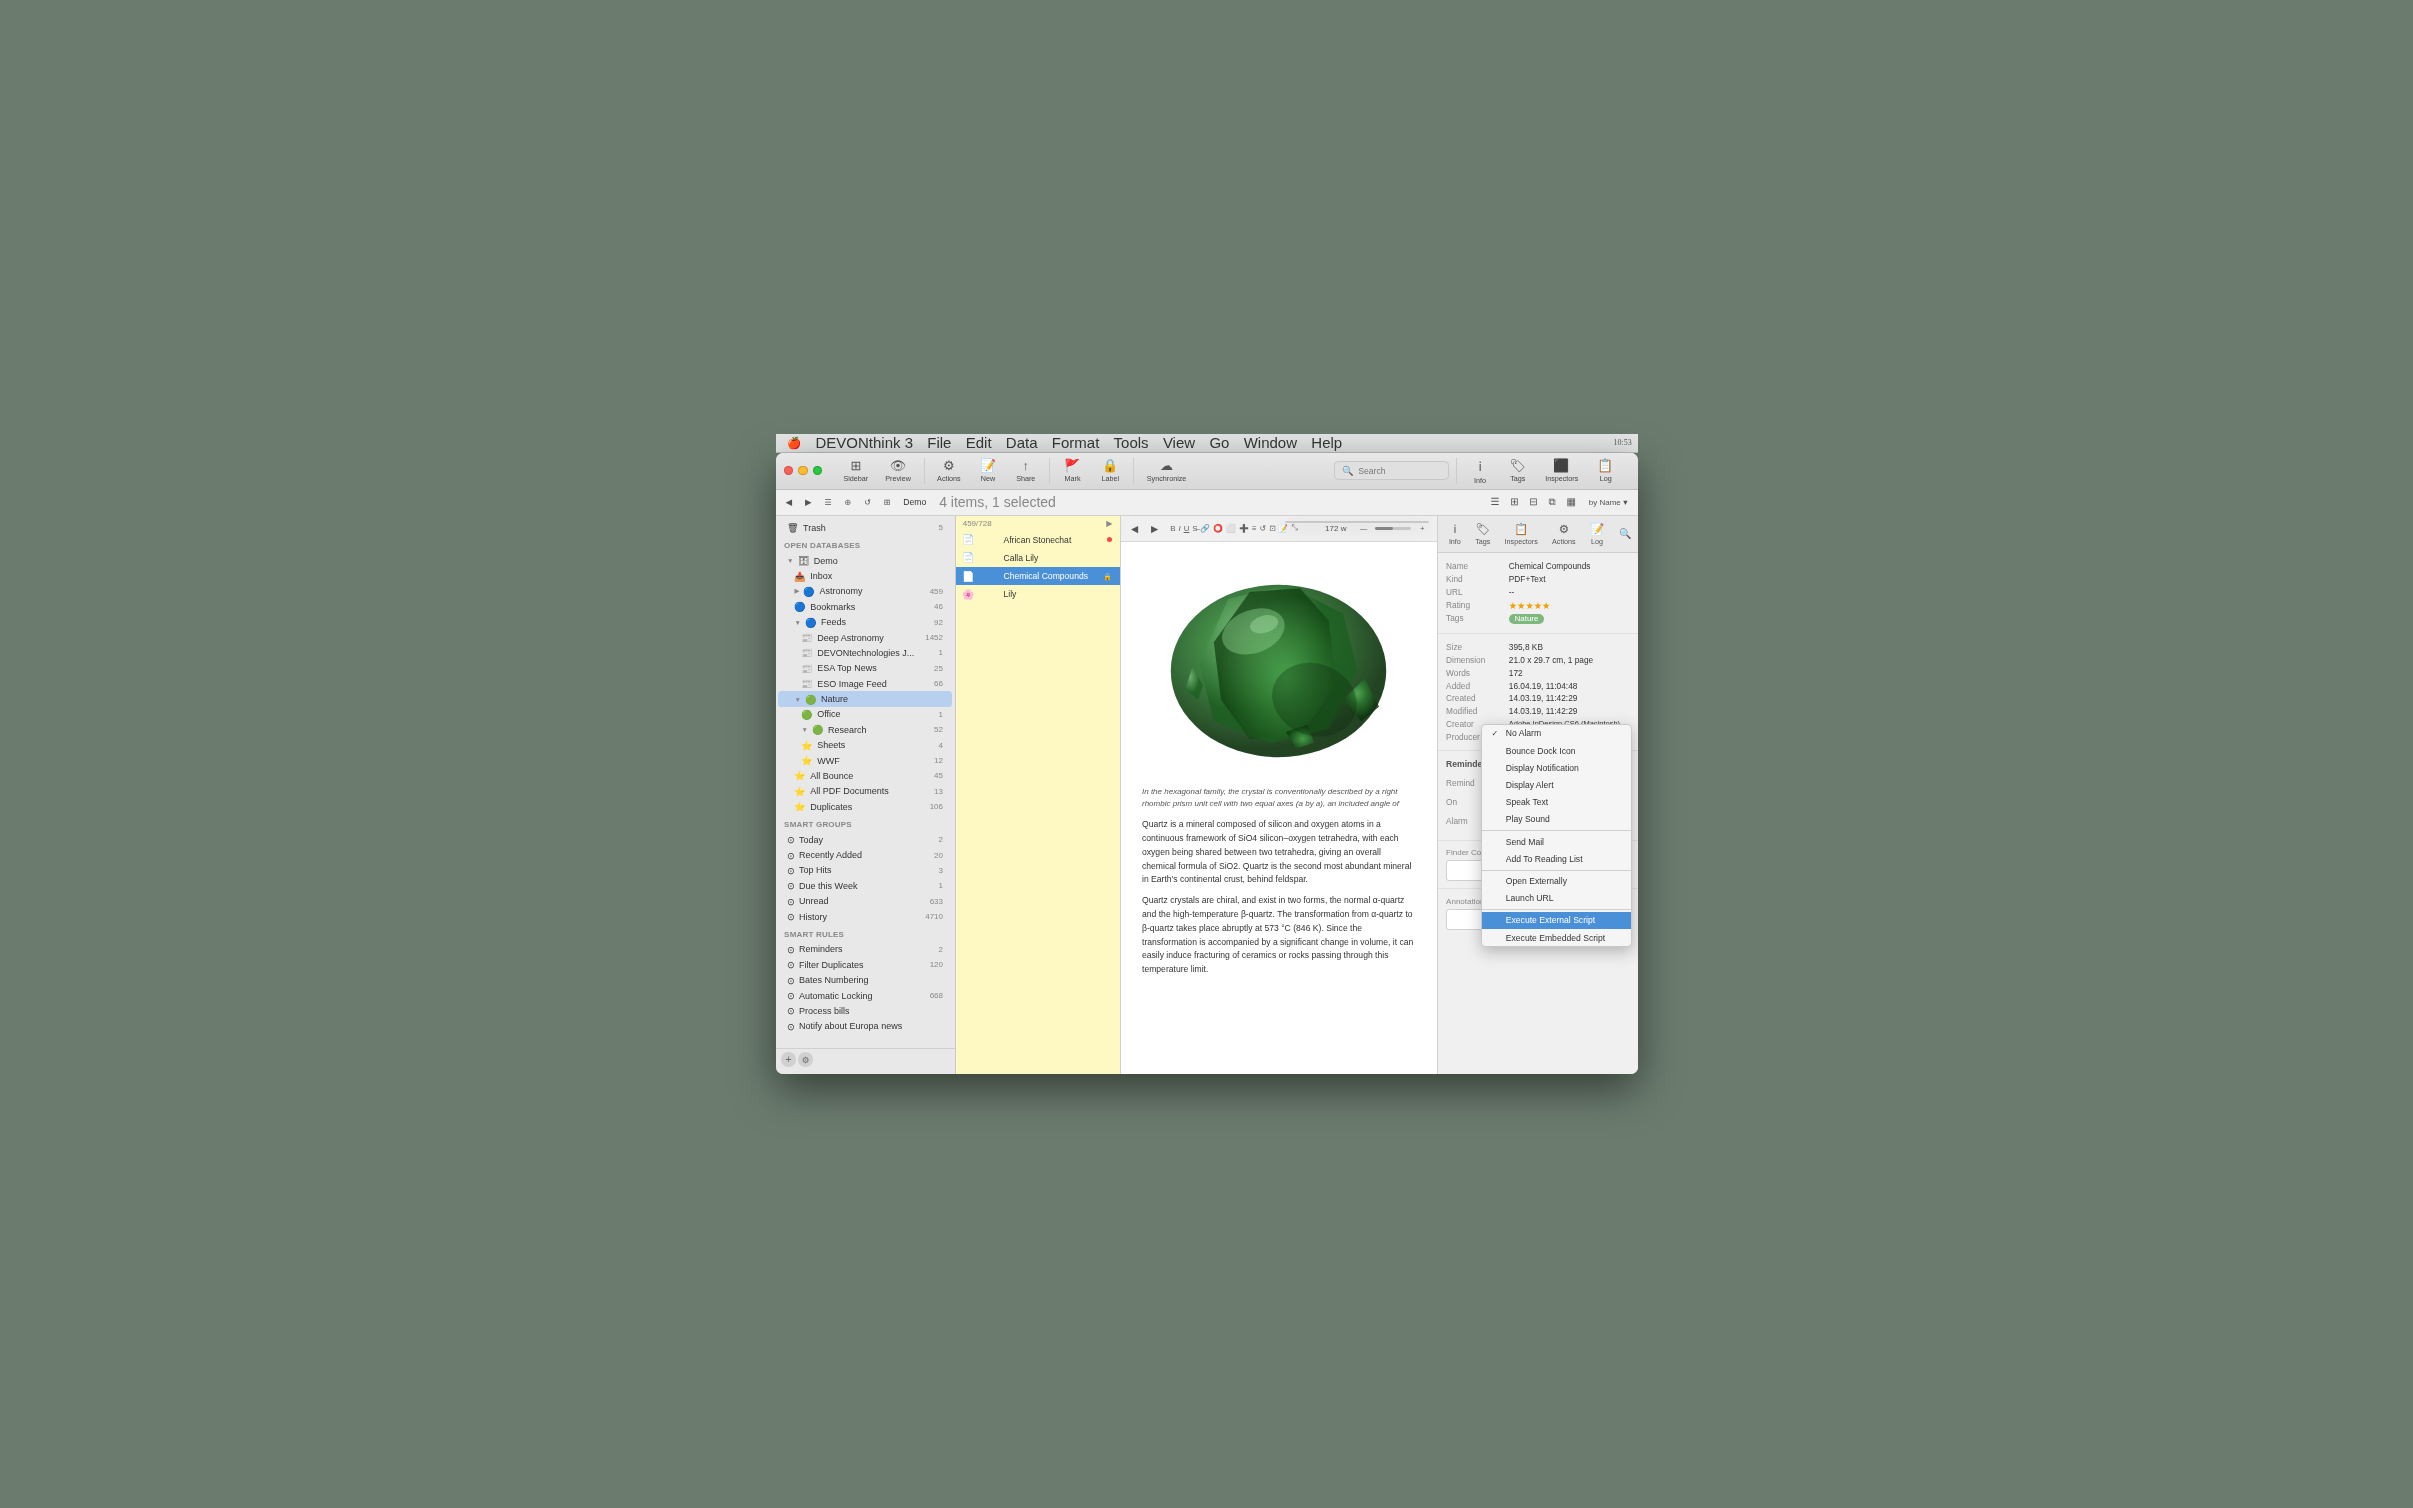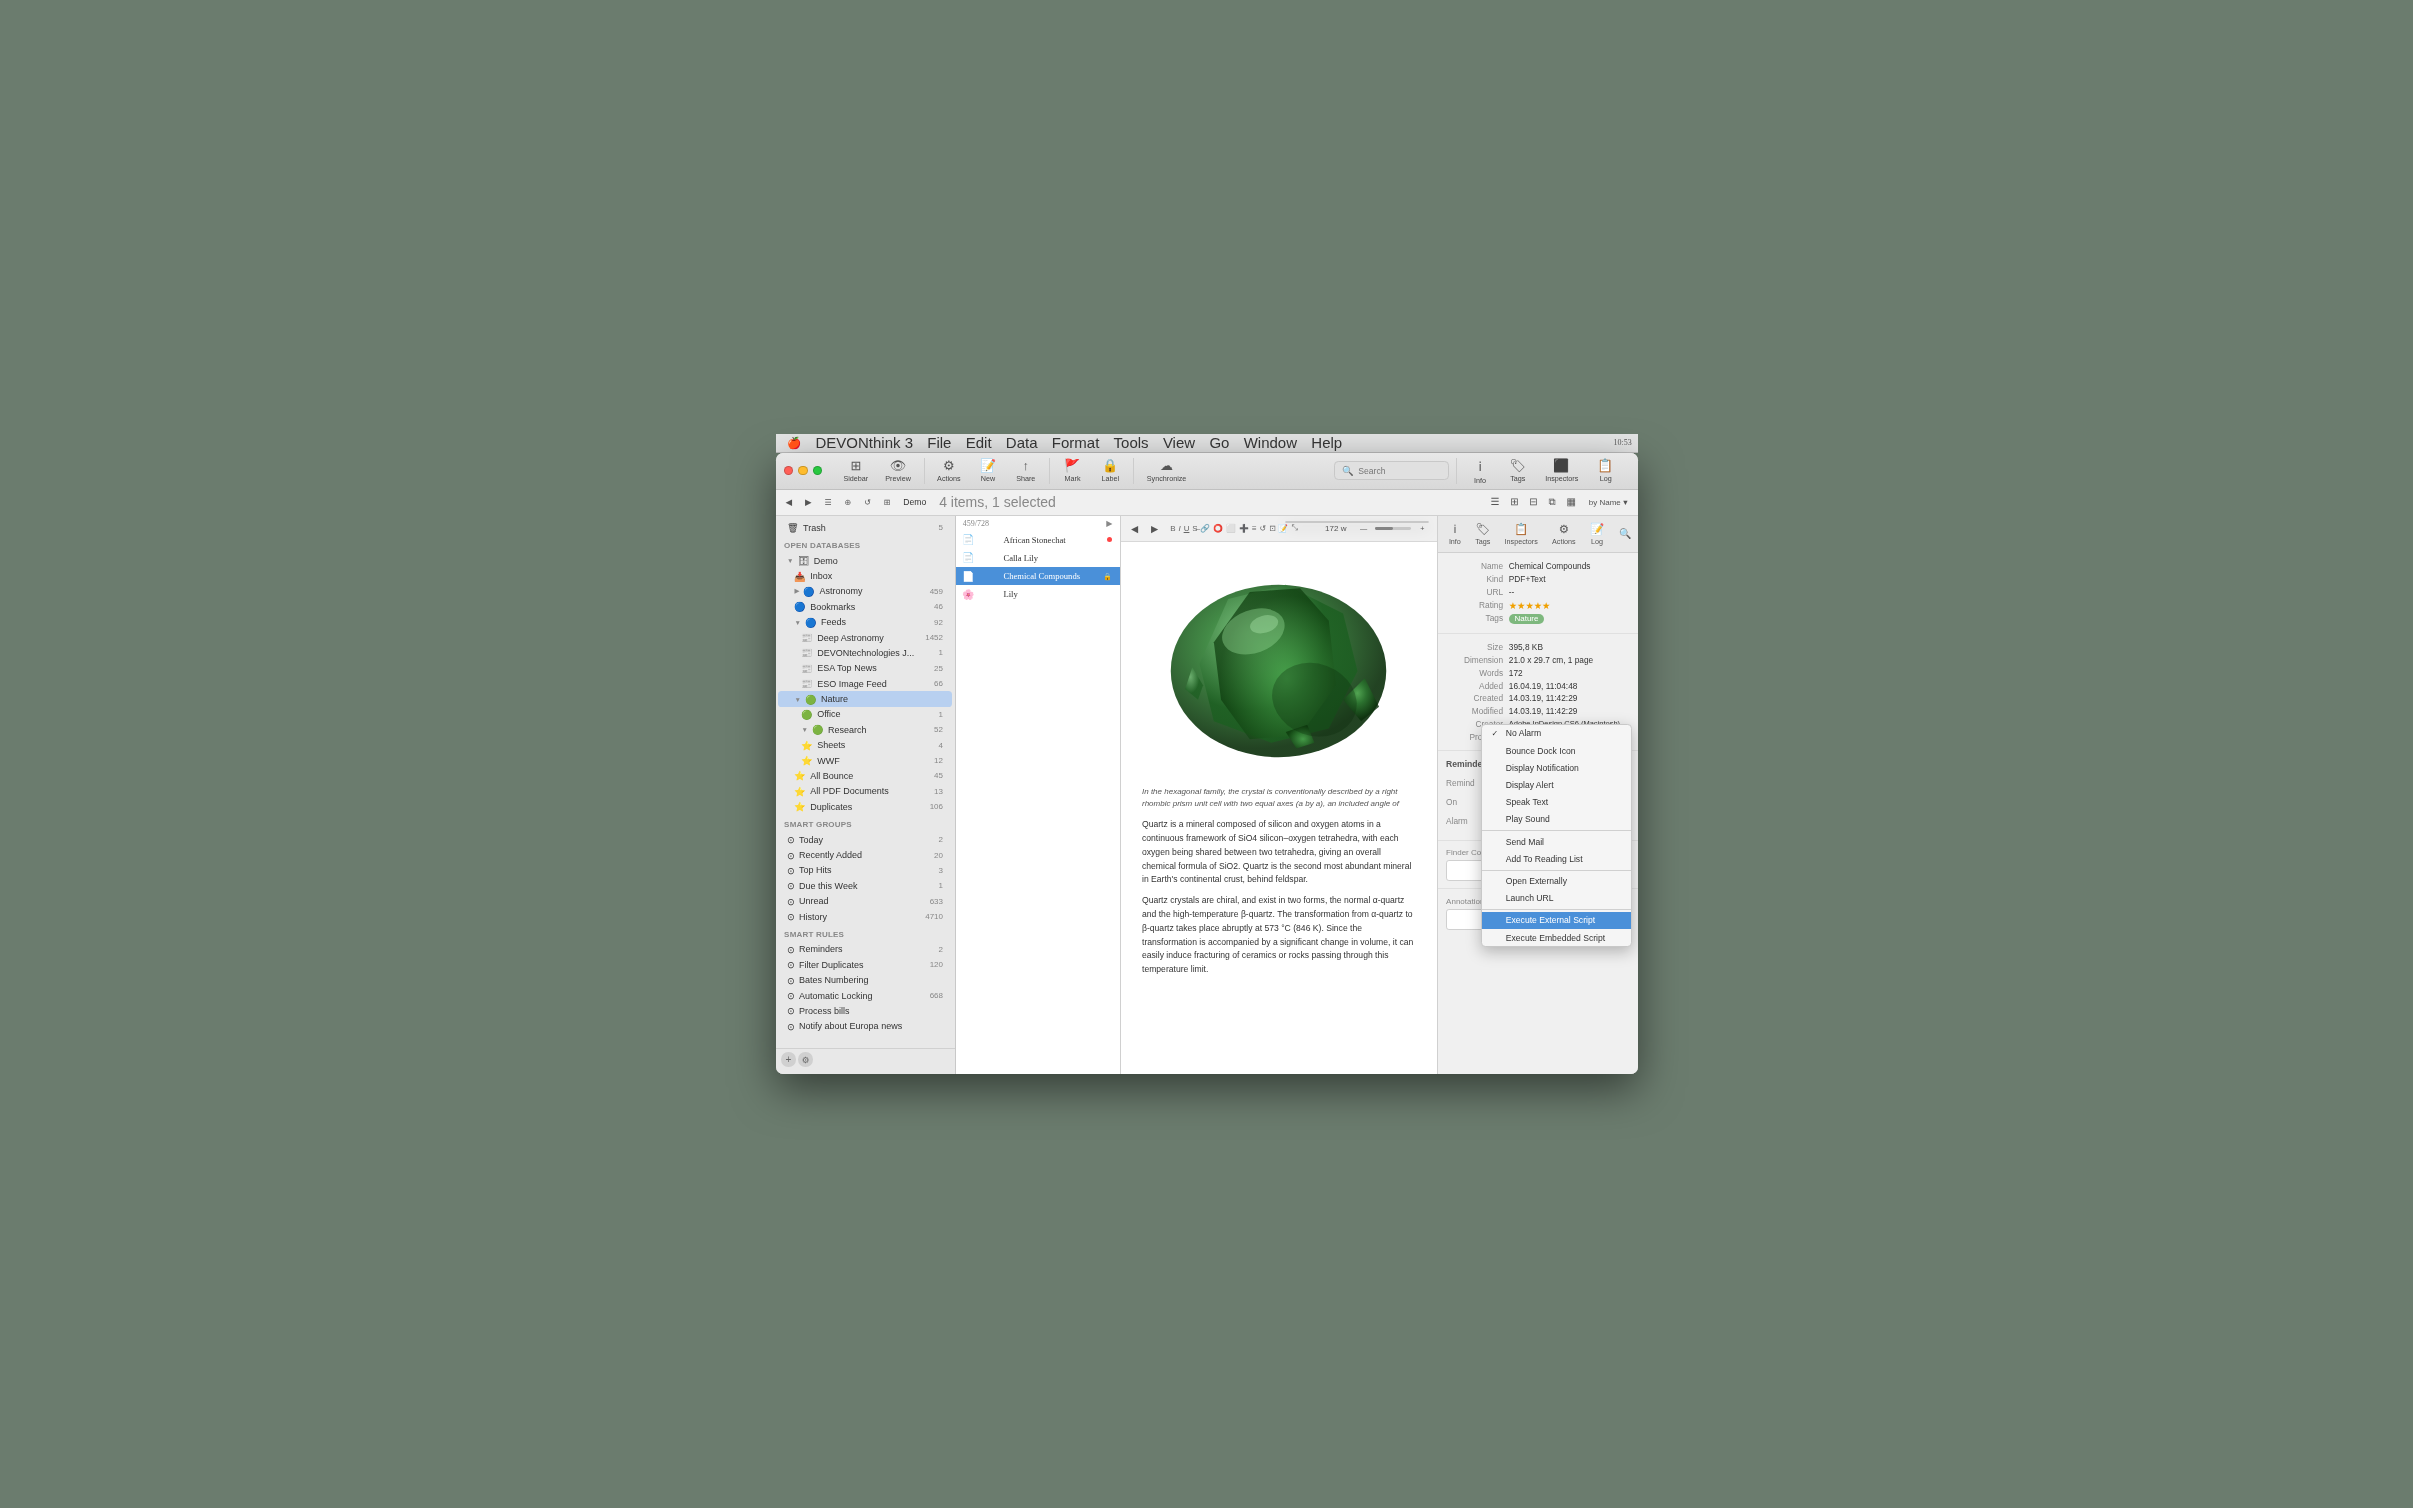--- a/index.html
+++ b/index.html
@@ -194,25 +194,24 @@
       align-items: center;
       justify-content: center;
       font-size: 10px;
       color: #666;
       cursor: pointer;
     }
 
     
     .file-list-pane {
       width: 165px;
-      background: #ffffff;
+      background: #fef9c3;
       border-right: 0.7px solid #d0d0d0;
       overflow-y: auto;
       flex-shrink: 0;
-      font-family: Liberation Serif, serif;
     }
     .file-list-item {
       display: flex;
       align-items: center;
       padding: 3.6px 7.2px;
       font-size: 8.6px;
       color: #333;
       cursor: pointer;
       gap: 4.3px;
     }
@@ -309,21 +308,20 @@
     .info-row {
       display: flex;
       gap: 5.7px;
       padding: 1.4px 0;
       font-size: 8.3px;
     }
     .info-label {
       color: #888;
       width: 57px;
       flex-shrink: 0;
-      text-align: right;
     }
     .info-value {
       color: #333;
       flex: 1;
     }
     .info-stars { color: #f0a000; font-size: 9.3px; }
     .tag-badge {
       display: inline-block;
       background: #7eb87e;
       color: white;

